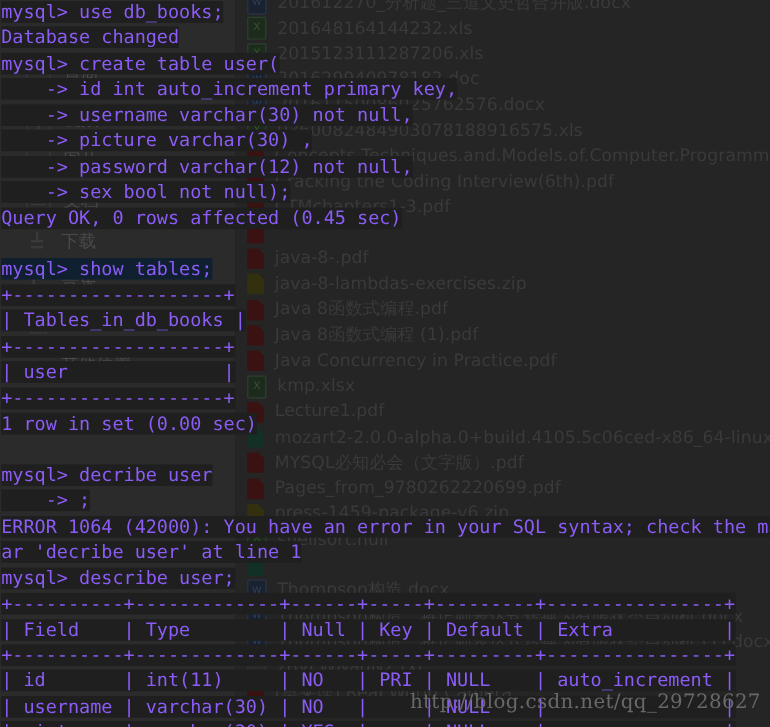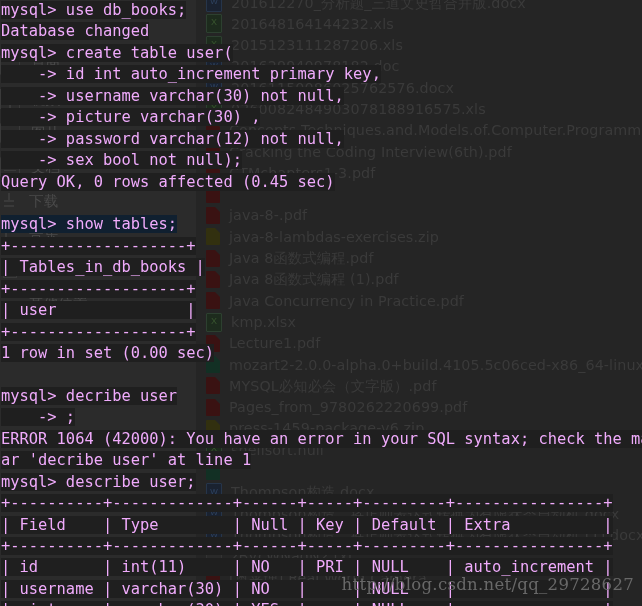--- a/index.html
+++ b/index.html
@@ -31,20 +31,21 @@
   #fm-sidebar {
     position: absolute;
     left: 0; top: 0;
     width: 196px; height: 606px;
     background: #2b2b2b;
   }
   .fm-side-item {
     display: flex;
     align-items: center;
     height: 34px;
+    padding-left: 22px;
     color: #4a4a4a;
     font-size: 14.5px;
     letter-spacing: .2px;
   }
   .fm-side-icon {
     width: 18px; height: 18px;
     margin-right: 11px;
     flex: 0 0 18px;
     position: relative;
     opacity: .85;
@@ -112,21 +113,21 @@
   .fi-gen::after{content:"";position:absolute;right:0;top:0;border-left:5px solid transparent;border-top:5px solid #252525;}
 
   
   #terminal {
     position: absolute;
     left: 0; top: 0;
     width: 642px; height: 606px;
     font-family: "DejaVu Sans Mono", "Liberation Mono", monospace;
     font-size: 15.4px;
     line-height: 21.45px;
-    color: #f0abfc;
+    color: #8b5cf6;
     white-space: pre;
     pointer-events: none;
   }
   .tline {
     position: relative;
     height: 21.45px;
     padding-left: 1px;
     white-space: pre;
     overflow: visible;
   }

